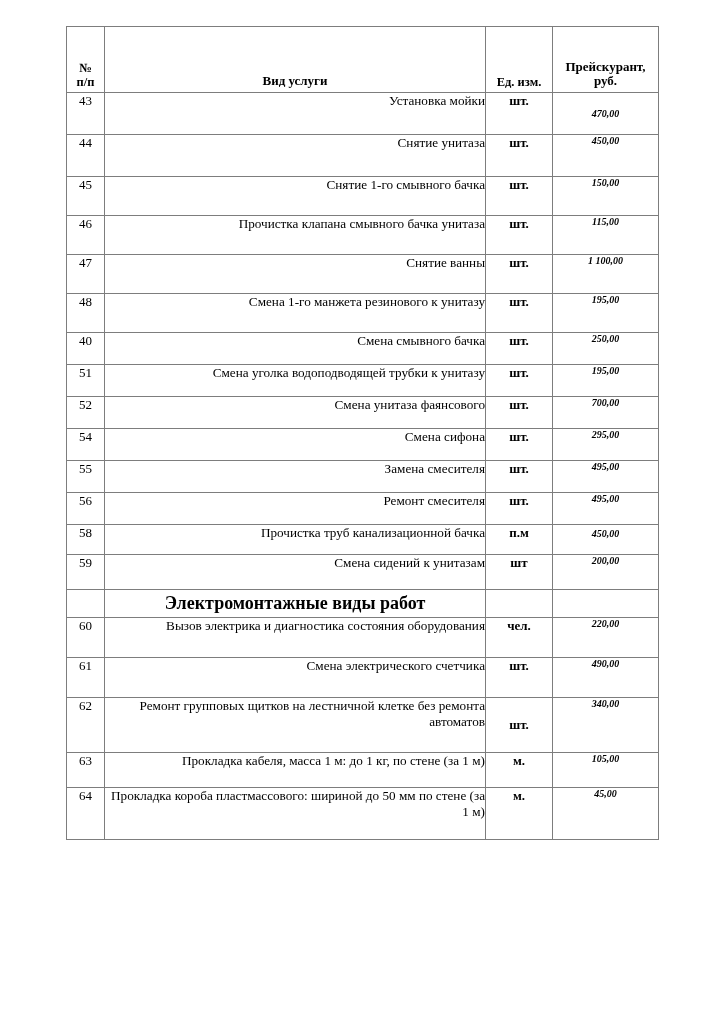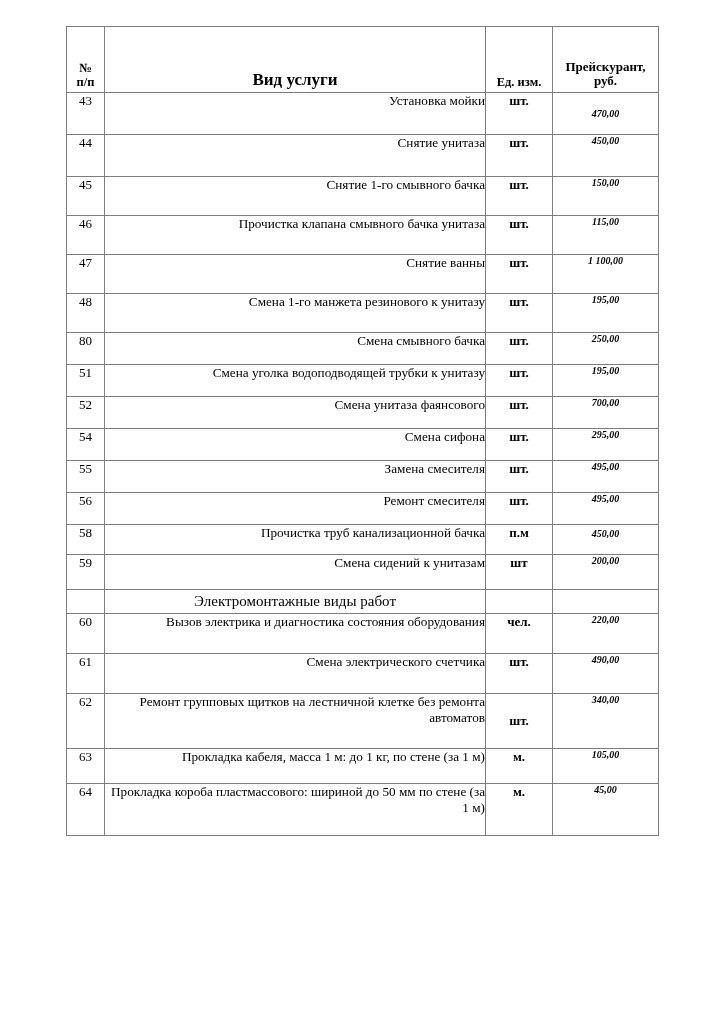--- a/index.html
+++ b/index.html
@@ -45,21 +45,21 @@
   
   .hdr td {
     vertical-align: bottom;
     text-align: center;
     font-weight: bold;
     font-size: 12.5px;
     line-height: 1.12;
     padding-bottom: 3px;
   }
   .hdr .h-num { font-size: 12.5px; }
-  .hdr .h-serv { font-size: 17px; }
+  .hdr .h-serv { font-size: 13px; }
   .hdr .h-unit { font-size: 12.5px; }
   .hdr .h-price { font-size: 13px; }
 
   
   .c-n {
     text-align: center;
     vertical-align: bottom;
     font-size: 13px;
     padding-bottom: 3px;
   }
@@ -87,22 +87,22 @@
   }
   
   .c-u.mid { vertical-align: middle; padding-top: 0; }
   .c-p.mid { vertical-align: middle; padding-bottom: 0; }
   .c-p.top { vertical-align: top; padding-top: 3px; padding-bottom: 0; }
 
   
   .section-row .c-sec {
     text-align: center;
     vertical-align: middle;
-    font-weight: normal;
-    font-size: 15px;
+    font-weight: bold;
+    font-size: 18px;
     padding: 3px 0 3px 0;
   }
   .section-row .c-n,
   .section-row .c-u,
   .section-row .c-p { padding: 0; }
 </style>
 </head>
 <body>
 
 <div class="page">
@@ -156,21 +156,21 @@
           <td class="c-u">шт.</td>
           <td class="c-p">1 100,00</td>
         </tr>
         <tr class="item-row" style="height: 39px;">
           <td class="c-n">48</td>
           <td class="c-s">Смена 1-го манжета резинового к унитазу</td>
           <td class="c-u">шт.</td>
           <td class="c-p">195,00</td>
         </tr>
         <tr class="item-row" style="height: 32px;">
-          <td class="c-n">80</td>
+          <td class="c-n">40</td>
           <td class="c-s">Смена смывного бачка</td>
           <td class="c-u">шт.</td>
           <td class="c-p">250,00</td>
         </tr>
         <tr class="item-row" style="height: 32px;">
           <td class="c-n">51</td>
           <td class="c-s">Смена уголка водоподводящей трубки к унитазу</td>
           <td class="c-u">шт.</td>
           <td class="c-p">195,00</td>
         </tr>

